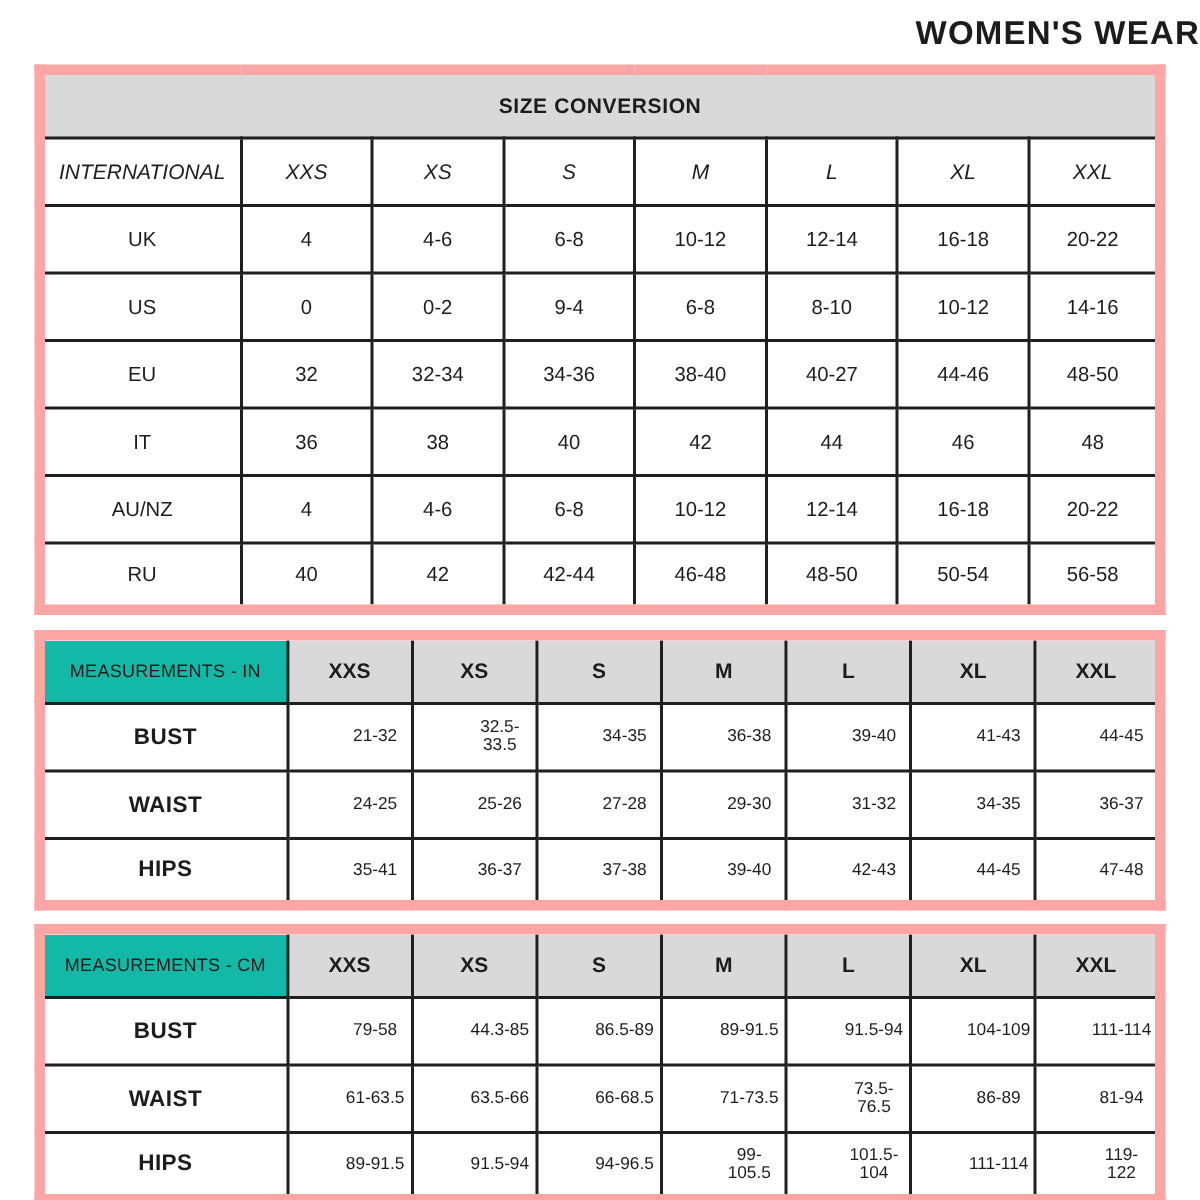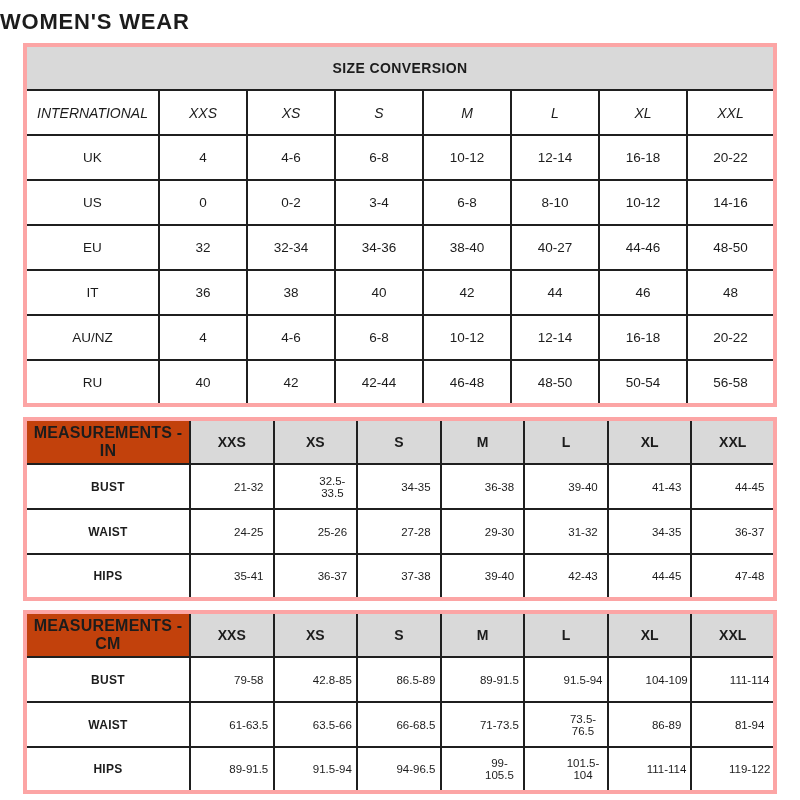--- a/index.html
+++ b/index.html
@@ -8,35 +8,35 @@
     padding: 0;
     width: 800px;
     height: 800px;
     background: #ffffff;
     font-family: "Liberation Sans", sans-serif;
     color: #1c1c1c;
   }
   .page { width: 800px; height: 800px; overflow: hidden; }
 
   .page-title {
-    text-align: left;
+    text-align: right;
     font-size: 22px;
     font-weight: 700;
     letter-spacing: 0.8px;
     margin: 0;
     padding-top: 9px;
     height: 43px;
   }
 
   table.size-table {
     table-layout: fixed;
     border-collapse: collapse;
     width: 754px;
     margin: 0 auto;
-    border: 4px solid #fca5a5;
+    border: 7px solid #fca5a5;
     background: #ffffff;
   }
   table.size-table tr { height: 45px; }
   table.size-table th,
   table.size-table td {
     border: 2px solid #1f1f1f;
     text-align: center;
     vertical-align: middle;
     padding: 0 2px;
     overflow: hidden;
@@ -52,31 +52,31 @@
     letter-spacing: 0.4px;
   }
 
   
   .t1 .cols-cell { font-size: 14px; font-weight: 400; background: #ffffff; font-style: italic; }
   .t1 .label-cell { font-size: 13.5px; font-weight: 400; }
   .t1 .value-cell { font-size: 13.5px; font-weight: 400; }
 
   
   .t23 .m-header-cell {
-    background: #c2410c;
-    font-size: 16px;
-    font-weight: 700;
+    background: #14b8a6;
+    font-size: 12px;
+    font-weight: 400;
     letter-spacing: 0.2px;
   }
   .t23 .size-cell {
     background: #d9d9d9;
     font-size: 14px;
     font-weight: 700;
   }
-  .t23 .label-cell { font-size: 12px; font-weight: 700; letter-spacing: 0.3px; background: #ffffff; }
+  .t23 .label-cell { font-size: 15px; font-weight: 700; letter-spacing: 0.3px; background: #ffffff; }
   .t23 .value-cell { font-size: 11.5px; font-weight: 400; padding-left: 36px; }
 </style>
 </head>
 <body>
 
 <div class="page">
 
   <h1 class="page-title">WOMEN'S WEAR</h1>
 
   <table class="size-table t1">
@@ -113,21 +113,21 @@
           <td class="value-cell">6-8</td>
           <td class="value-cell">10-12</td>
           <td class="value-cell">12-14</td>
           <td class="value-cell">16-18</td>
           <td class="value-cell">20-22</td>
         </tr>
         <tr>
           <td class="label-cell">US</td>
           <td class="value-cell">0</td>
           <td class="value-cell">0-2</td>
-          <td class="value-cell">3-4</td>
+          <td class="value-cell">9-4</td>
           <td class="value-cell">6-8</td>
           <td class="value-cell">8-10</td>
           <td class="value-cell">10-12</td>
           <td class="value-cell">14-16</td>
         </tr>
         <tr>
           <td class="label-cell">EU</td>
           <td class="value-cell">32</td>
           <td class="value-cell">32-34</td>
           <td class="value-cell">34-36</td>
@@ -246,21 +246,21 @@
           <th class="size-cell">M</th>
           <th class="size-cell">L</th>
           <th class="size-cell">XL</th>
           <th class="size-cell">XXL</th>
         </tr>
     </thead>
     <tbody>
         <tr>
           <td class="label-cell">BUST</td>
           <td class="value-cell">79-58</td>
-          <td class="value-cell">42.8-85</td>
+          <td class="value-cell">44.3-85</td>
           <td class="value-cell">86.5-89</td>
           <td class="value-cell">89-91.5</td>
           <td class="value-cell">91.5-94</td>
           <td class="value-cell">104-109</td>
           <td class="value-cell">111-114</td>
         </tr>
         <tr>
           <td class="label-cell">WAIST</td>
           <td class="value-cell">61-63.5</td>
           <td class="value-cell">63.5-66</td>

